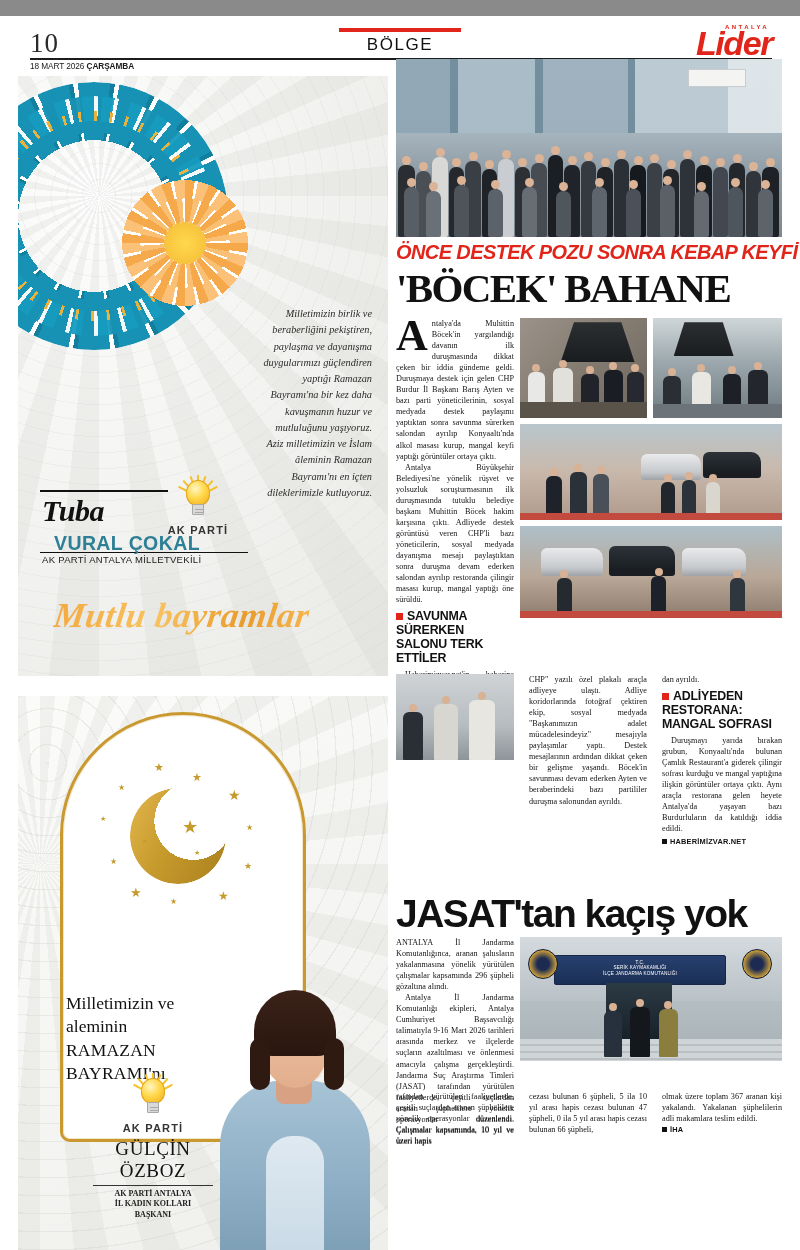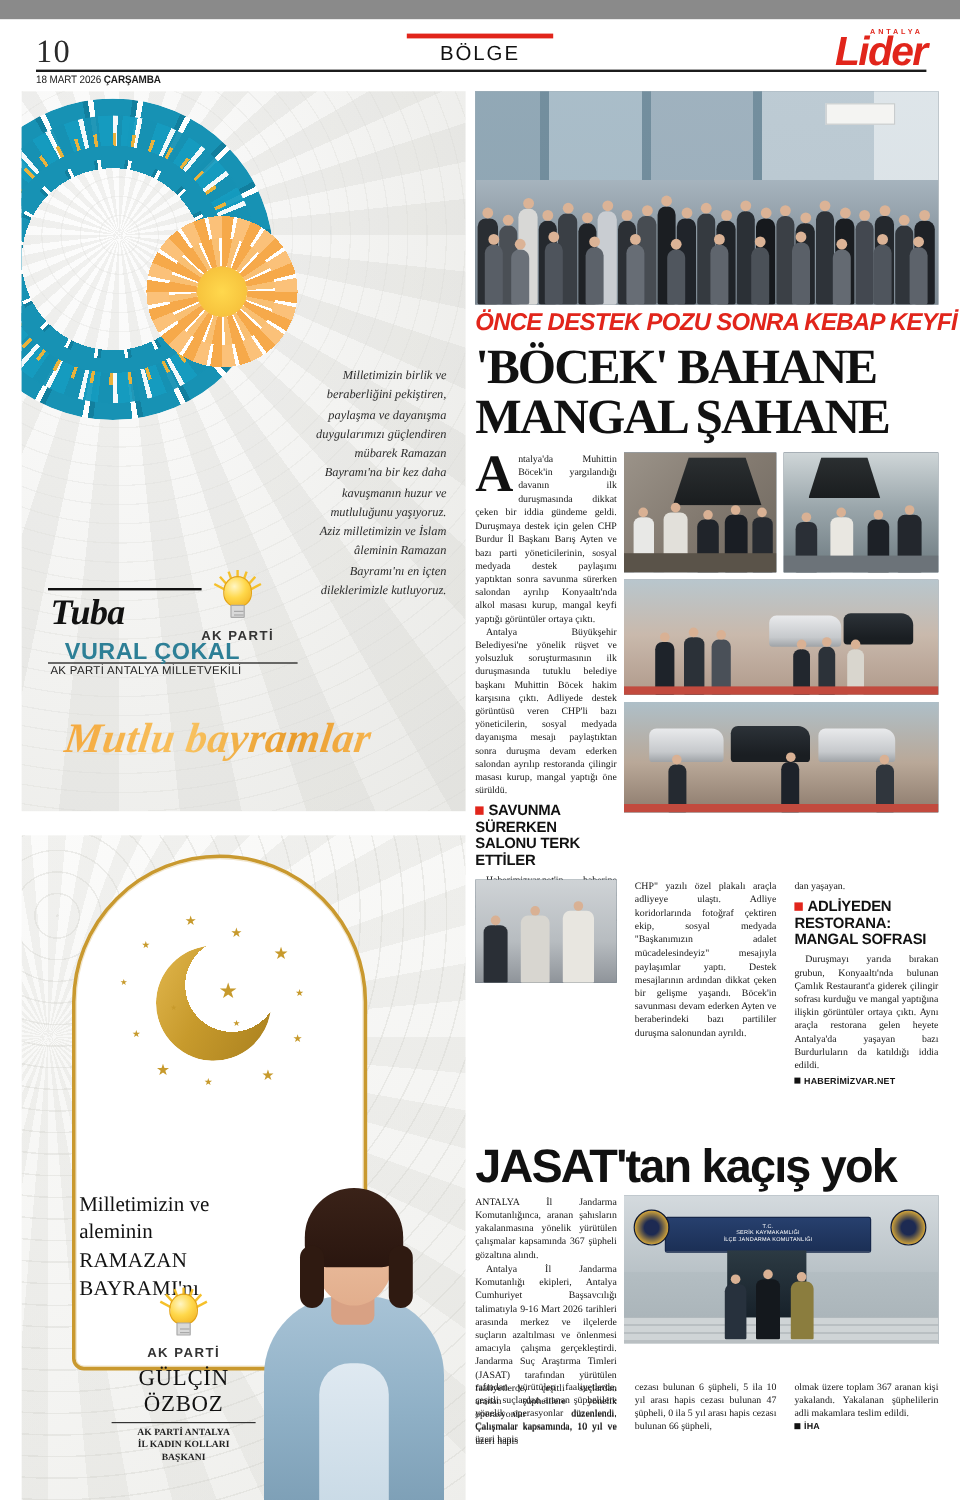--- a/index.html
+++ b/index.html
@@ -229,21 +229,21 @@
   .ad2-sign { position:absolute; left:60px; bottom:36px; width:150px; text-align:center; }
   .ad2-name {
     font-family:"Liberation Serif", serif; font-size:19px; line-height:1.12; color:#111; letter-spacing:.6px;
   }
   .ad2-rule { width:120px; height:1px; background:#333; margin:4px auto 3px; }
   .ad2-role {
     font-family:"Liberation Serif", serif; font-size:8px; font-weight:700; line-height:1.3; color:#222;
   }
 
   
-  .edit { position:absolute; left:396px; top:60px; width:386px; }
+  .edit { position:absolute; left:396px; top:43px; width:386px; }
 
   .photo { position:relative; overflow:hidden; background:#51616e; }
 
   
   .lead-photo { width:386px; height:178px; }
   .lp-bg {
     position:absolute; inset:0;
     background:linear-gradient(180deg,#c7d4dc 0%, #aebcc6 34%, #8d9aa4 66%, #7c8892 100%);
   }
   .lp-building {
@@ -404,21 +404,21 @@
         <div class="petals2"></div>
         <div class="dots"></div>
         <div class="ring"></div>
       </div>
       <div class="flower">
         <div class="fp"></div>
         <div class="fp2"></div>
         <div class="core"></div>
       </div>
 
-      <div class="ad1-text">Milletimizin birlik ve beraberliğini pekiştiren, paylaşma ve dayanışma duygularımızı güçlendiren mübarek Ramazan Bayramı'na bir kez daha kavuşmanın huzur ve mutluluğunu yaşıyoruz. Aziz milletimizin ve İslam âleminin Ramazan Bayramı'nı en içten dileklerimizle kutluyoruz.</div>
+      <div class="ad1-text">Milletimizin birlik ve beraberliğini pekiştiren, paylaşma ve dayanışma duygularımızı güçlendiren yaptığı Ramazan Bayramı'na bir kez daha kavuşmanın huzur ve mutluluğunu yaşıyoruz. Aziz milletimizin ve İslam âleminin Ramazan Bayramı'nı en içten dileklerimizle kutluyoruz.</div>
 
       <div class="ad1-sign">
         <div class="akp-logo">
           <div class="bulb">
             <div class="rays">
               <i style="transform:rotate(-62deg)"></i>
                 <i style="transform:rotate(-42deg)"></i>
               <i style="transform:rotate(-20deg)"></i>
                 <i style="transform:rotate(0deg)"></i>
               <i style="transform:rotate(20deg)"></i>
@@ -549,21 +549,20 @@
         <i style="left:298px;width:15px;height:46px;background:#646a72"></i>
         <i style="left:332px;width:15px;height:50px;background:#4f555d"></i>
         <i style="left:362px;width:15px;height:48px;background:#5d636b"></i>
       </div>
     </div>
 
     <div class="kicker-bar">
       <div class="kicker">ÖNCE DESTEK POZU SONRA KEBAP KEYFİ</div>
       <div class="headline">
         <span>'BÖCEK' BAHANE</span>
-        <span class="l2">MANGAL ŞAHANE</span>
       </div>
     </div>
 
     <div class="row2">
       <div class="col-text col-body">
         <p class="first"><span class="dropcap">A</span><span>ntalya'da Muhittin Böcek'in yargılandığı davanın ilk duruşmasında dikkat çeken bir iddia gündeme geldi. Duruşmaya destek için gelen CHP Burdur İl Başkanı Barış Ayten ve bazı parti yöneticilerinin, sosyal medyada destek paylaşımı yaptıktan sonra savunma sürerken salondan ayrılıp Konyaaltı'nda alkol masası kurup, mangal keyfi yaptığı görüntüler ortaya çıktı.</span></p>
         <p>Antalya Büyükşehir Belediyesi'ne yönelik rüşvet ve yolsuzluk soruşturmasının ilk duruşmasında tutuklu belediye başkanı Muhittin Böcek hakim karşısına çıktı. Adliyede destek görüntüsü veren CHP'li bazı yöneticilerin, sosyal medyada dayanışma mesajı paylaştıktan sonra duruşma devam ederken salondan ayrılıp restoranda çilingir masası kurup, mangal yaptığı öne sürüldü.</p>
         <div class="subhead">
           <span class="sq"></span><span>SAVUNMA SÜRERKEN</span><br>
           <span>SALONU TERK</span><br>
@@ -624,40 +623,40 @@
           <div style="position:absolute;inset:0;background:linear-gradient(180deg,#cfd3d6 0%,#b7bcc0 60%,#8f949a 100%)"></div>
           <div class="figure" style="left:6%;width:20px;height:48px;background:#2a2f36"></div>
           <div class="figure" style="left:32%;width:24px;height:56px;background:#d8d6d0"></div>
           <div class="figure" style="left:62%;width:26px;height:60px;background:#e8e6e0"></div>
         </div>
       </div>
       <div class="c2 col-body">
         <p class="first">CHP" yazılı özel plakalı araçla adliyeye ulaştı. Adliye koridorlarında fotoğraf çektiren ekip, sosyal medyada "Başkanımızın adalet mücadelesindeyiz" mesajıyla paylaşımlar yaptı. Destek mesajlarının ardından dikkat çeken bir gelişme yaşandı. Böcek'in savunması devam ederken Ayten ve beraberindeki bazı partililer duruşma salonundan ayrıldı.</p>
       </div>
       <div class="c3 col-body">
-        <p class="first">dan yaşayan.</p>
+        <p class="first">dan ayrıldı.</p>
         <div class="subhead">
           <span class="sq"></span><span>ADLİYEDEN</span><br>
           <span>RESTORANA:</span><br>
           <span>MANGAL SOFRASI</span>
         </div>
         <p>Duruşmayı yarıda bırakan grubun, Konyaaltı'nda bulunan Çamlık Restaurant'a giderek çilingir sofrası kurduğu ve mangal yaptığına ilişkin görüntüler ortaya çıktı. Aynı araçla restorana gelen heyete Antalya'da yaşayan bazı Burdurluların da katıldığı iddia edildi.</p>
         <div class="byline">
           <span class="sq"></span><span>HABERİMİZVAR.NET</span>
         </div>
       </div>
     </div>
 
     <div class="jasat">
       <div class="jasat-head">JASAT'tan kaçış yok</div>
     </div>
 
     <div class="row4">
       <div class="c1 col-body">
-        <p class="first">ANTALYA İl Jandarma Komutanlığınca, aranan şahısların yakalanmasına yönelik yürütülen çalışmalar kapsamında 367 şüpheli gözaltına alındı.</p>
+        <p class="first">ANTALYA İl Jandarma Komutanlığınca, aranan şahısların yakalanmasına yönelik yürütülen çalışmalar kapsamında 296 şüpheli gözaltına alındı.</p>
         <p>Antalya İl Jandarma Komutanlığı ekipleri, Antalya Cumhuriyet Başsavcılığı talimatıyla 9-16 Mart 2026 tarihleri arasında merkez ve ilçelerde suçların azaltılması ve önlenmesi amacıyla çalışma gerçekleştirdi. Jandarma Suç Araştırma Timleri (JASAT) tarafından yürütülen faaliyetlerde, çeşitli suçlardan aranan şüphelilere yönelik operasyonlar düzenlendi. Çalışmalar kapsamında, 10 yıl ve üzeri hapis</p>
       </div>
       <div class="photo ph-jand">
         <div class="jand-bg"></div>
         <div class="jand-wall"></div>
         <div class="jand-sign">
           <div>T.C.</div>
           <div>SERİK KAYMAKAMLIĞI</div>
           <div>İLÇE JANDARMA KOMUTANLIĞI</div>
         </div>

